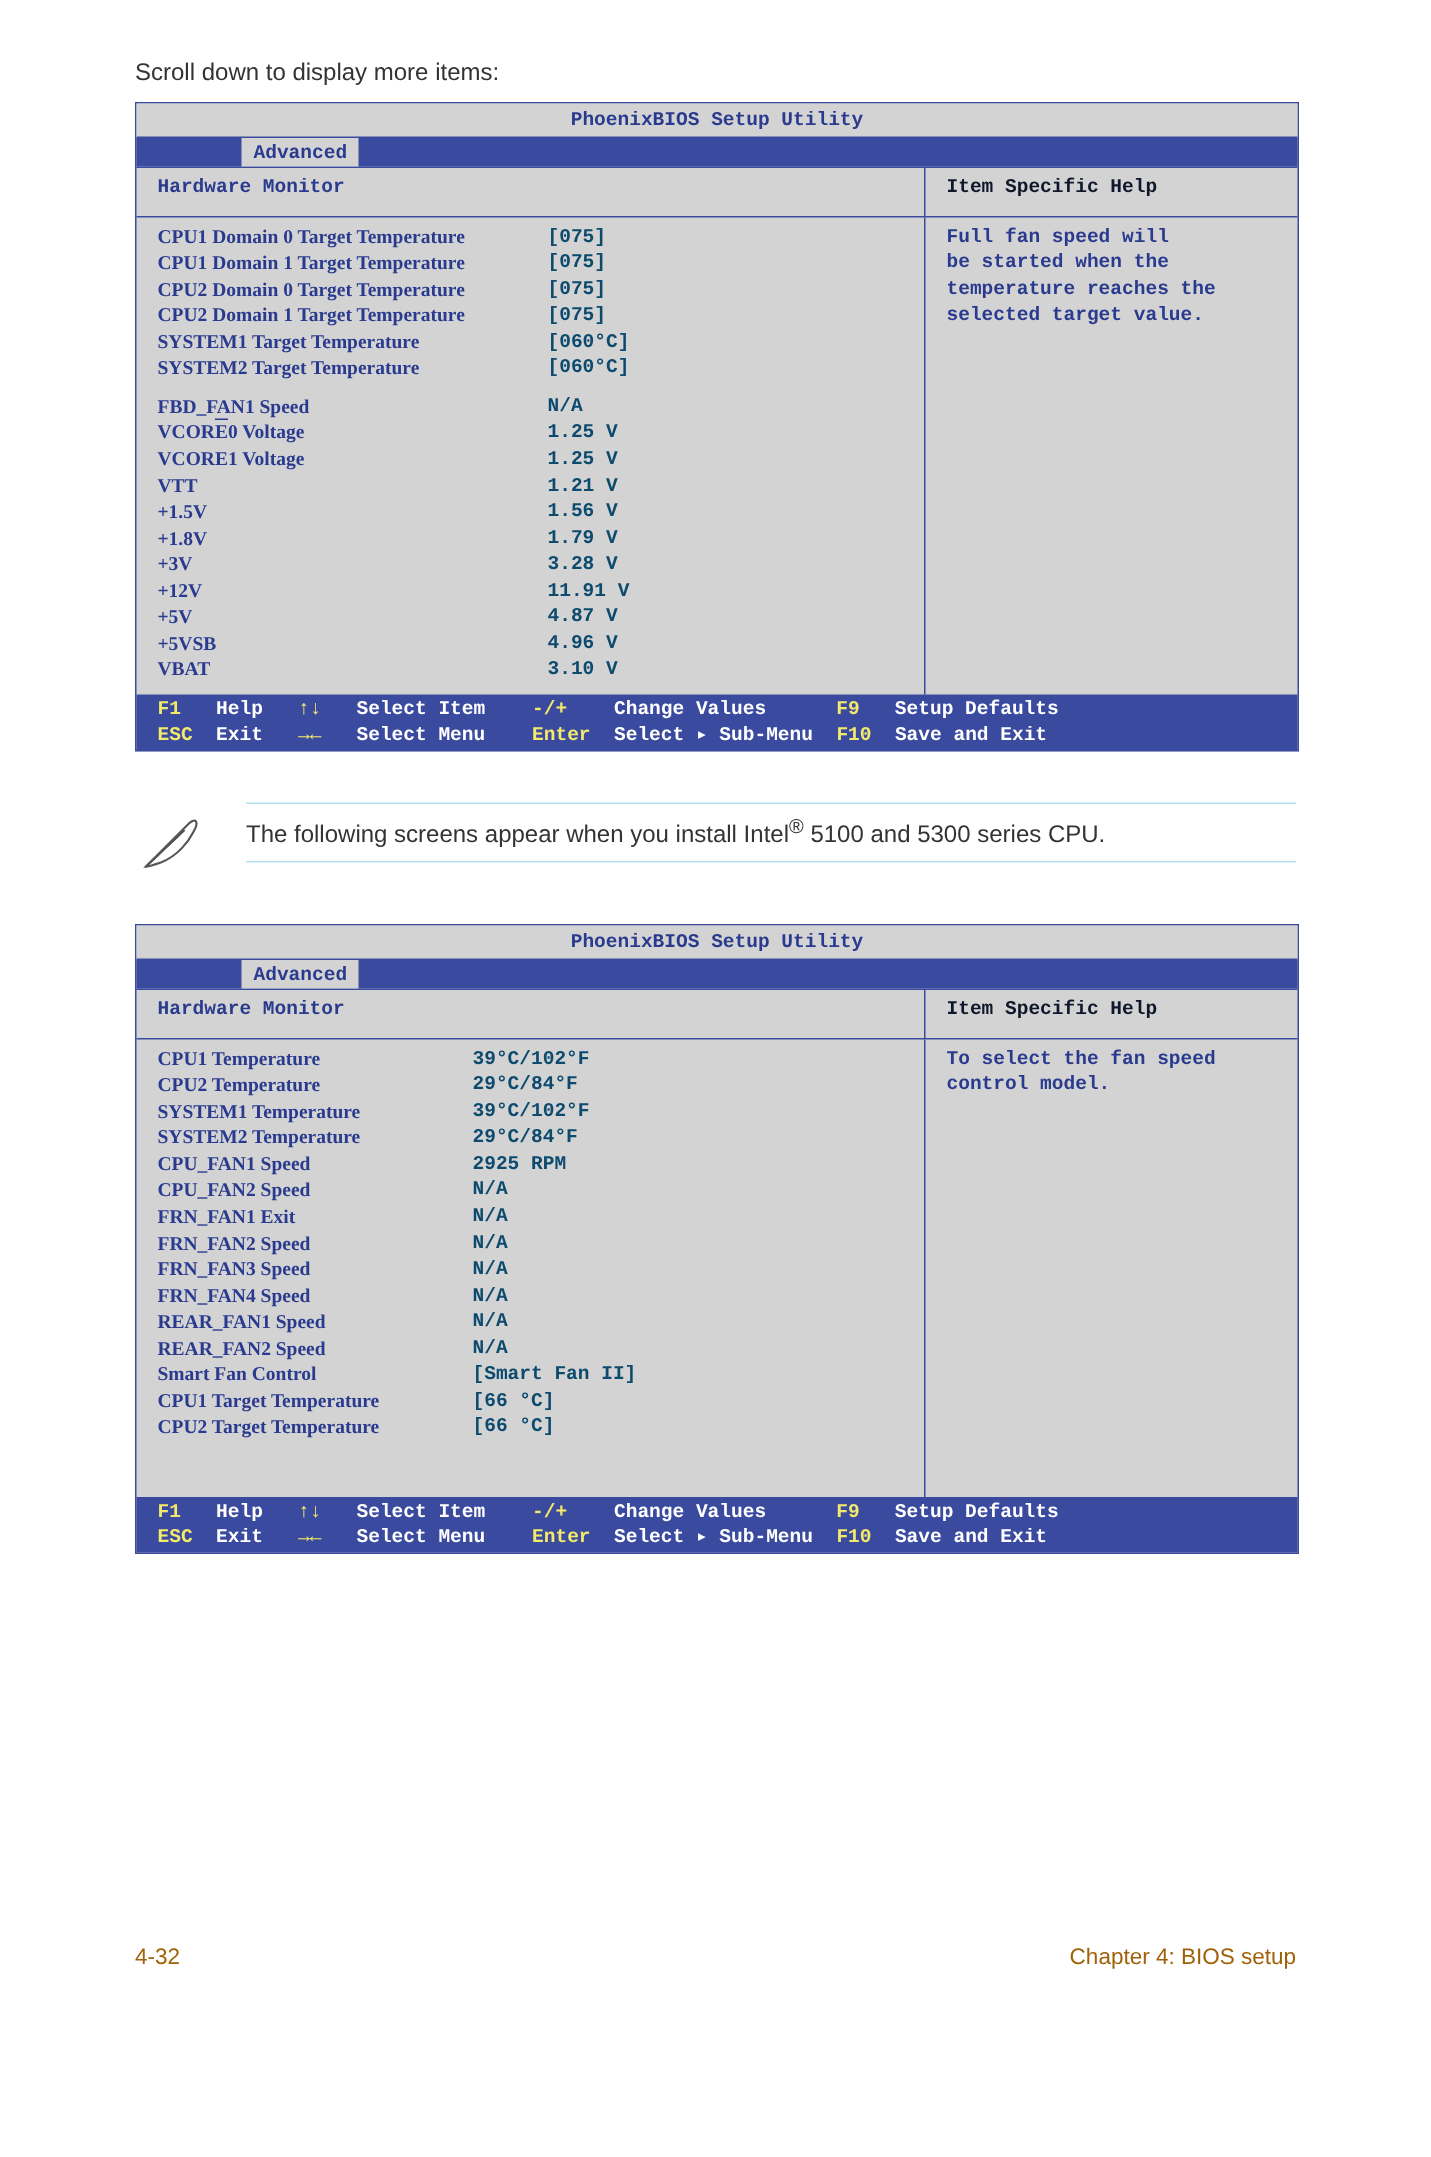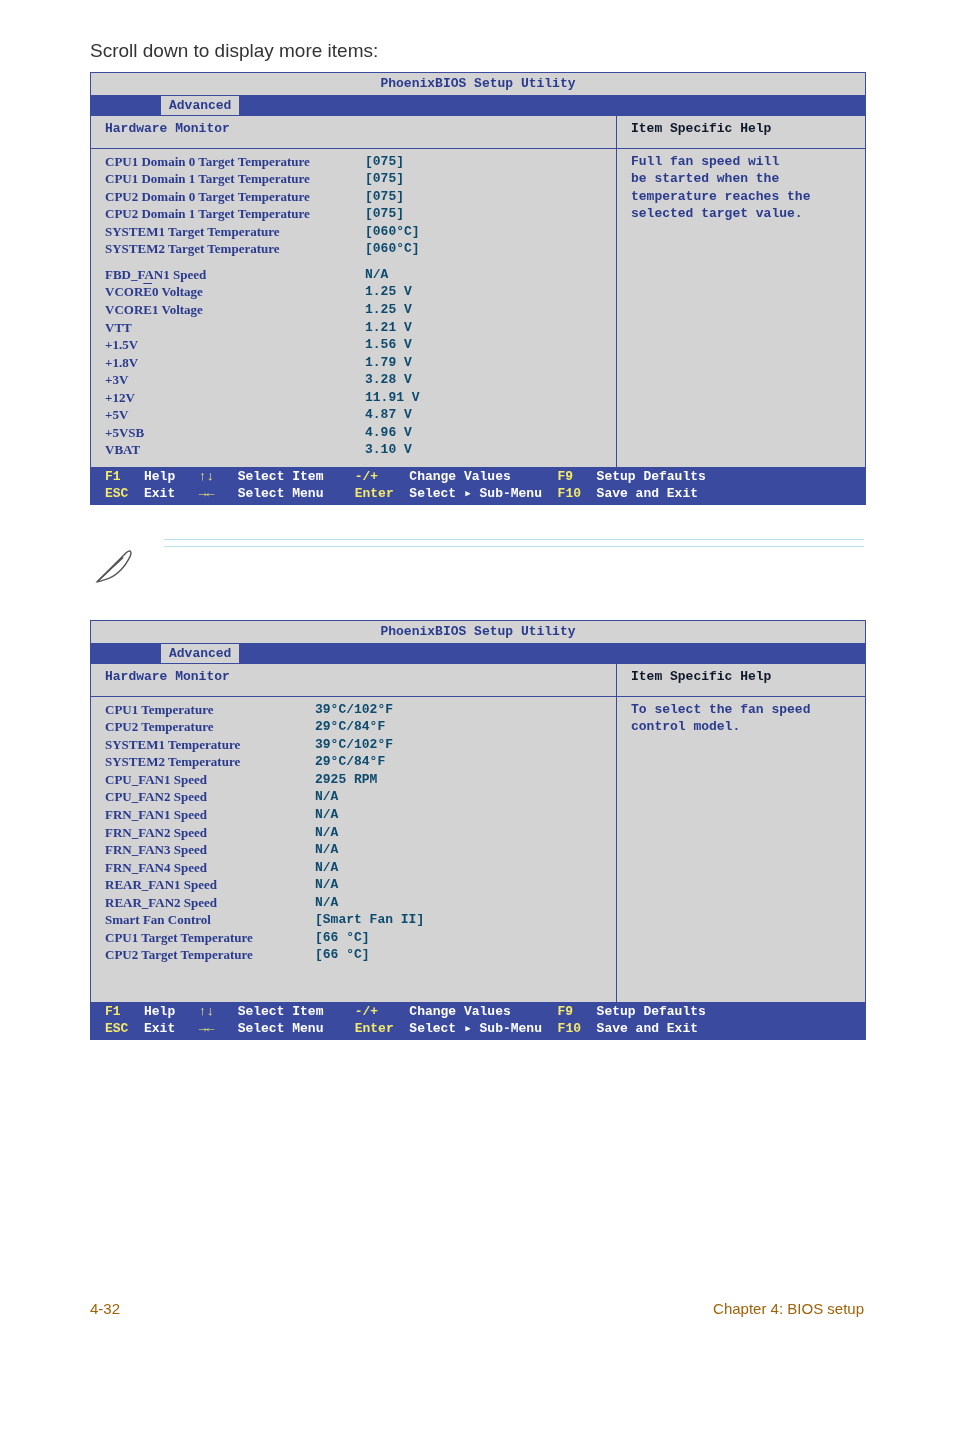--- a/index.html
+++ b/index.html
@@ -8,21 +8,21 @@
     background: #fff;
     font-family: Arial, Helvetica, sans-serif;
     font-size: 13px;
     color: #333;
     width: 954px;
   }
   .page {
     padding: 40px 90px 40px 90px;
   }
   .intro-line {
-    font-size: 19px;
+    font-size: 16px;
     color: #333;
     margin-bottom: 10px;
   }
   .bios-window {
     width: 100%;
     border: 1px solid #3a4a9f;
     background: #d3d3d3;
     font-family: "Courier New", monospace;
     font-size: 13px;
     line-height: 1.35;
@@ -243,20 +243,23 @@
   <div class="note-block">
     <div class="note-icon">
       <svg viewBox="0 0 64 64">
         <path d="M10 54 L50 14 C56 8 60 12 54 22 C50 30 40 44 24 50 C18 52 12 54 10 54 Z" fill="none" stroke="#555" stroke-width="2"></path>
         <path d="M10 54 L46 20" stroke="#555" stroke-width="2" fill="none"></path>
         <path d="M18 46 L40 26 M24 40 L44 22" stroke="#555" stroke-width="1" fill="none"></path>
       </svg>
     </div>
     <div class="note-text-wrap">
       <hr class="note-hr">
+      <div class="note-text">
+        <span>The following screens appear when you install Intel</span><sup>®</sup><span> 5100 and 5300 series CPU.</span>
+      </div>
       <hr class="note-hr" style="margin-top:6px;">
     </div>
   </div>
 
   <div class="bios-window">
     <div class="bios-title">PhoenixBIOS Setup Utility</div>
     <div class="bios-tabbar">
       <span class="bios-tab">Advanced</span>
     </div>
     <div class="bios-header-row">
@@ -287,21 +290,21 @@
           </div>
           <div class="kv-row">
             <span class="kv-label narrow">CPU_FAN1 Speed</span>
             <span class="kv-value">2925 RPM</span>
           </div>
           <div class="kv-row">
             <span class="kv-label narrow">CPU_FAN2 Speed</span>
             <span class="kv-value">N/A</span>
           </div>
           <div class="kv-row">
-            <span class="kv-label narrow">FRN_FAN1 Speed</span>
+            <span class="kv-label narrow">FRN_FAN1 Exit</span>
             <span class="kv-value">N/A</span>
           </div>
           <div class="kv-row">
             <span class="kv-label narrow">FRN_FAN2 Speed</span>
             <span class="kv-value">N/A</span>
           </div>
           <div class="kv-row">
             <span class="kv-label narrow">FRN_FAN3 Speed</span>
             <span class="kv-value">N/A</span>
           </div>

